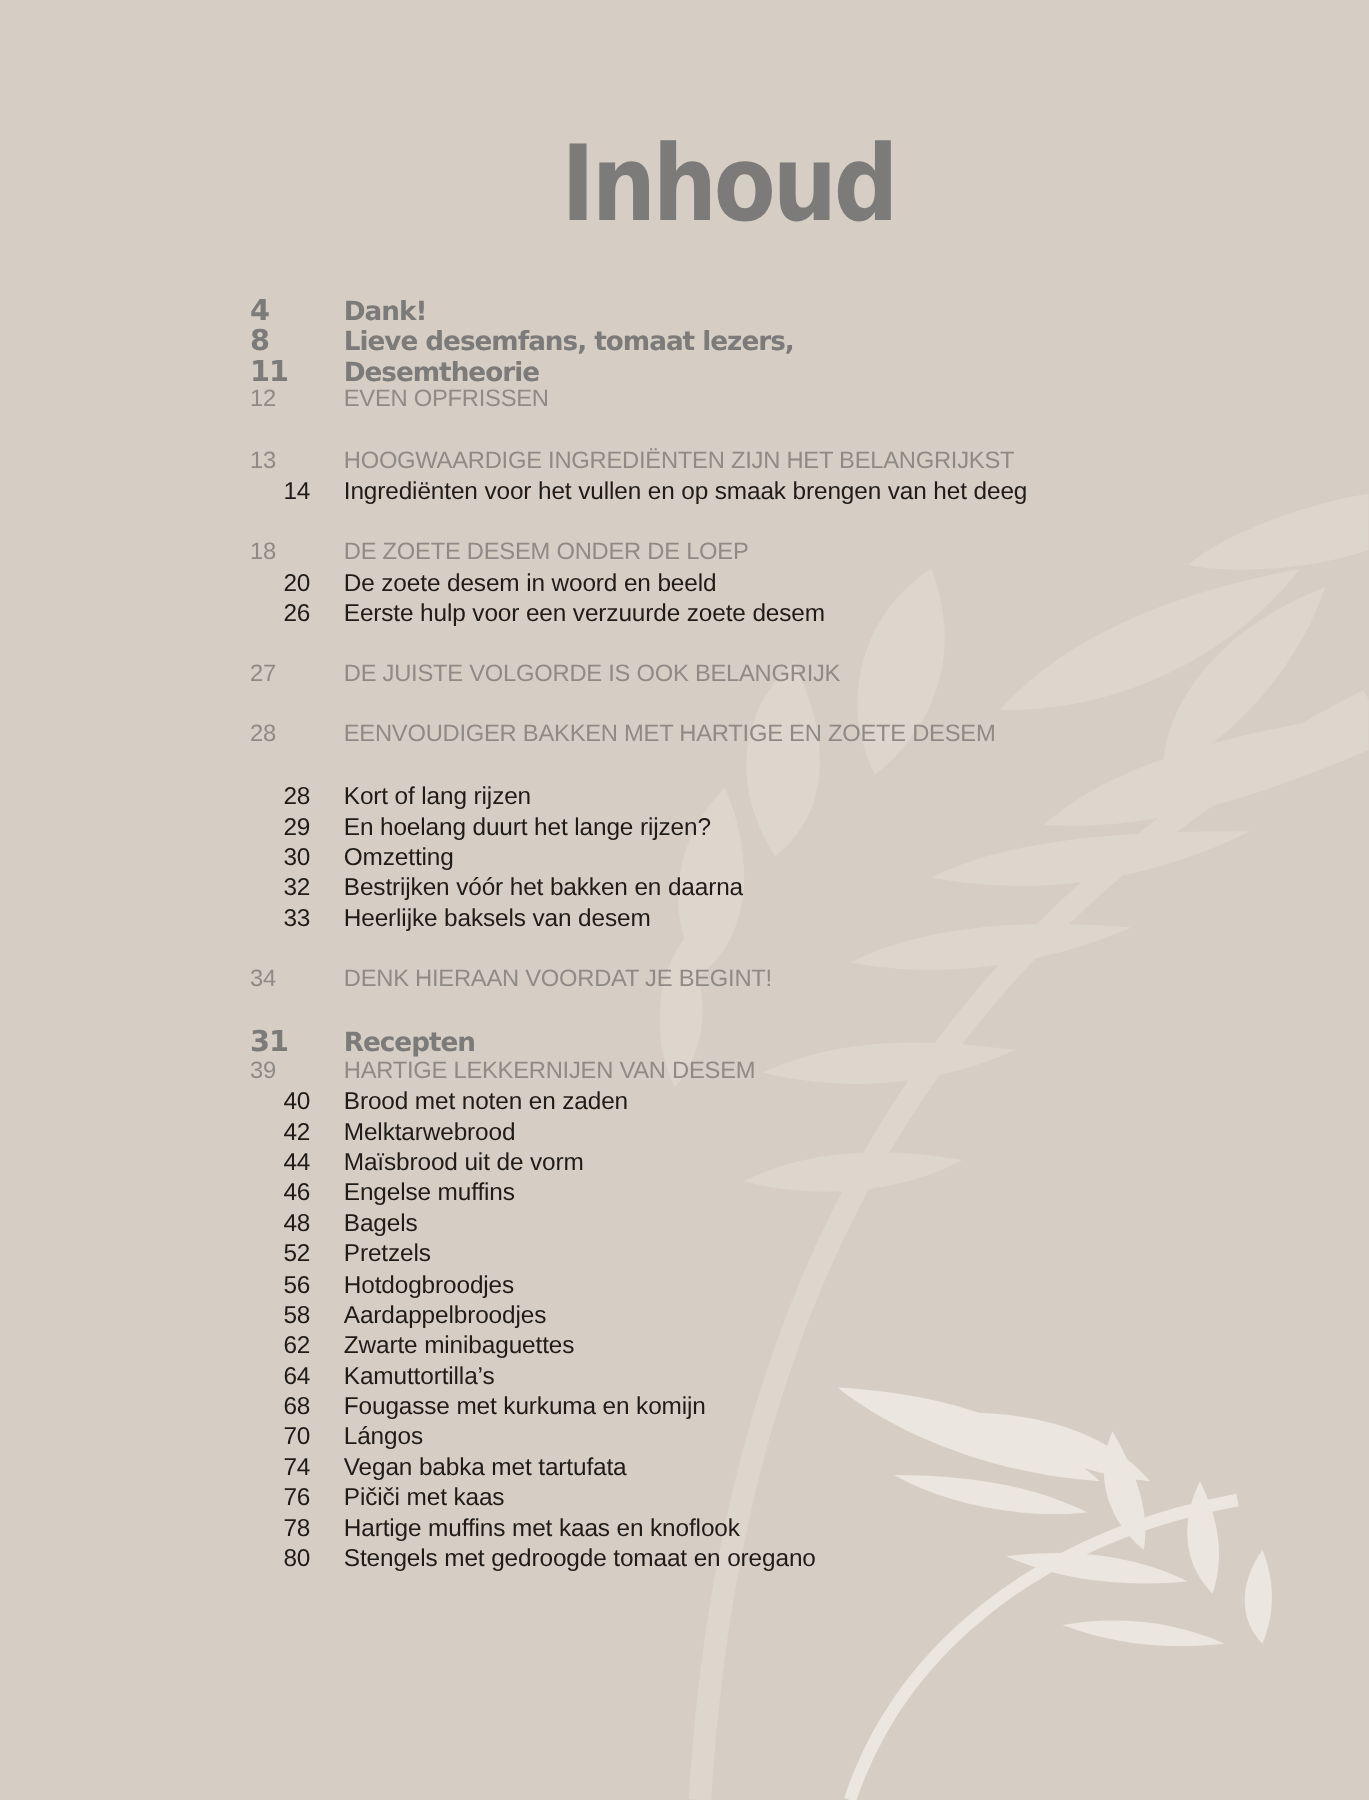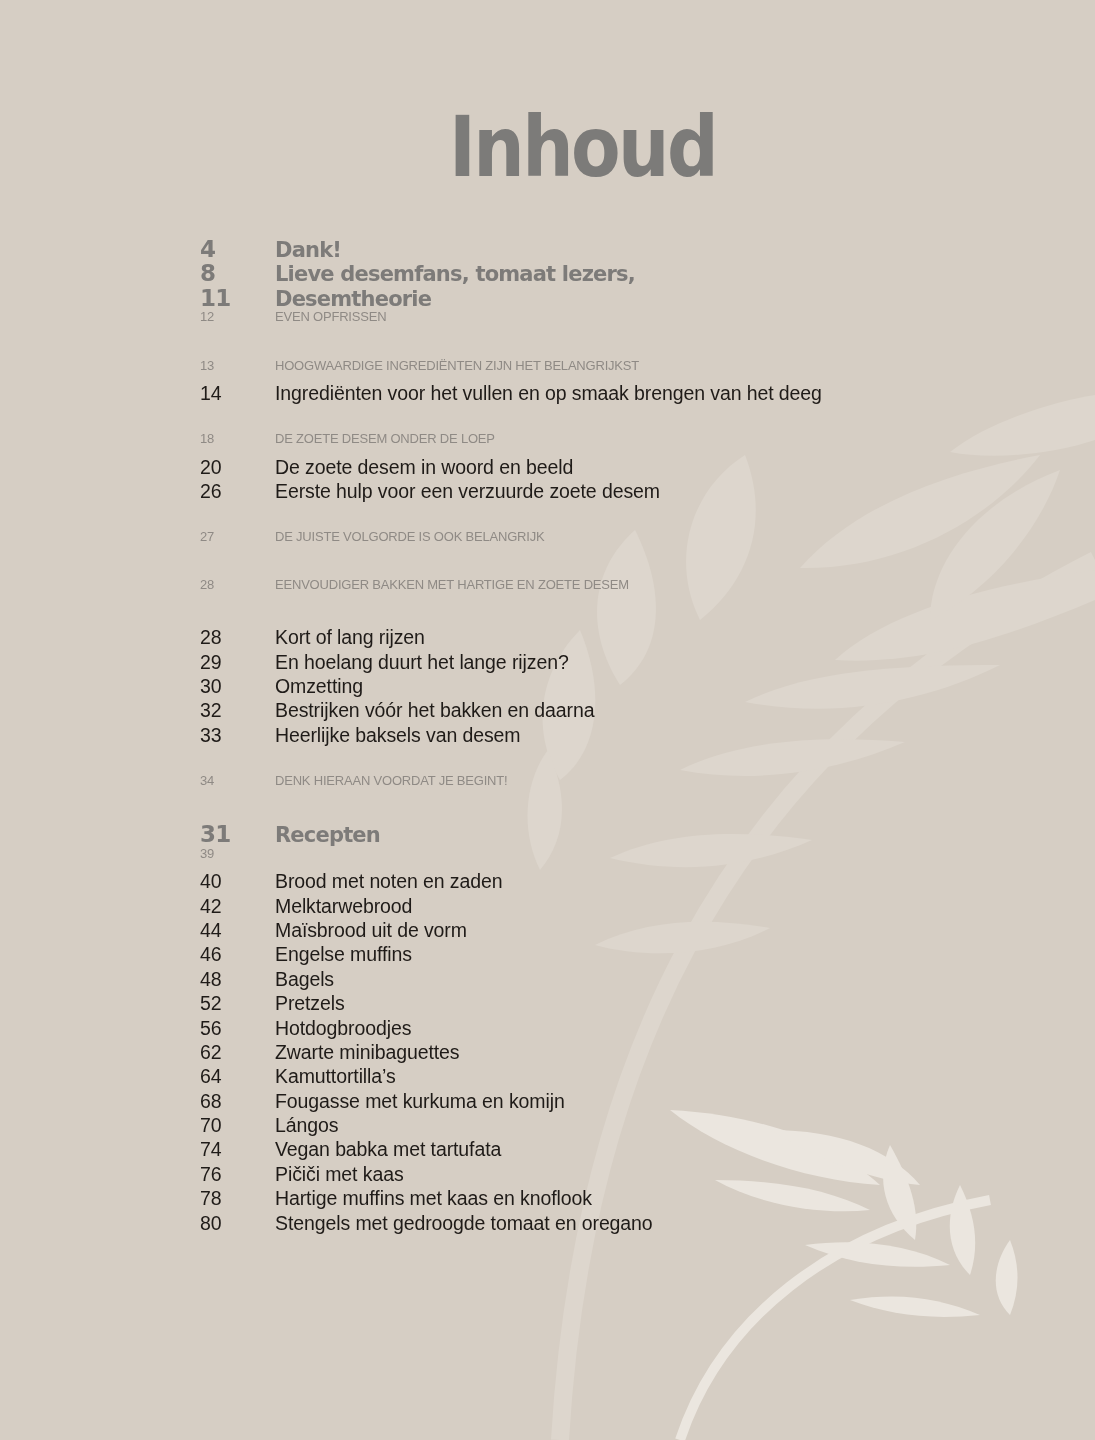--- a/index.html
+++ b/index.html
@@ -26,22 +26,22 @@
     transform-origin: 583px 0;
   }
   .toc {
     position: absolute; left: 200px; top: 236px; width: 760px;
   }
   .row { display: flex; align-items: baseline; height: 24.4px; white-space: nowrap; }
   .num { width: 75px; flex: none; }
   .spacer { height: 24.4px; }
   .t-bold { font-family: "DejaVu Sans", sans-serif; font-weight: bold; font-size: 21px; color: #7d7b79; letter-spacing: -0.8px; }
   .t-bold .num { font-size: 23px; }
-  .t-caps { font-family: "Liberation Sans", sans-serif; font-size: 13px; color: #8f8a85; letter-spacing: -0.2px; }
-  .t-item { font-family: "Liberation Sans", sans-serif; font-size: 19.5px; color: #1f1b18; letter-spacing: -0.1px; }
+  .t-caps { font-family: "Liberation Sans", sans-serif; font-size: 19px; color: #8f8a85; letter-spacing: -0.2px; }
+  .t-item { font-family: "Liberation Sans", sans-serif; font-size: 19.5px; color: #1f1b18; letter-spacing: -0.1px; text-align: center; }
 </style>
 </head>
 <body>
 
 <svg class="deco" viewBox="0 0 1095 1440" xmlns="http://www.w3.org/2000/svg">
 
   <path d="M560 1440 C 580 1100, 700 760, 1095 560" fill="none" stroke="#ddd6cd" stroke-width="18"></path>
 
   <g fill="#ddd6cd">
     <path d="M800 568 C 860 500, 960 470, 1040 455 C 990 520, 900 570, 800 568 Z"></path>
@@ -149,20 +149,21 @@
       <span class="num">34</span>
       <span class="label">DENK HIERAAN VOORDAT JE BEGINT!</span>
     </div>
     <div class="spacer"></div>
     <div class="row t-bold">
       <span class="num">31</span>
       <span class="label">Recepten</span>
     </div>
     <div class="row t-caps">
       <span class="num">39</span>
+      <span class="label">HARTIGE LEKKERNIJEN VAN DESEM</span>
     </div>
     <div class="row t-item">
       <span class="num">40</span>
       <span class="label">Brood met noten en zaden</span>
     </div>
     <div class="row t-item">
       <span class="num">42</span>
       <span class="label">Melktarwebrood</span>
     </div>
     <div class="row t-item">
@@ -179,20 +180,24 @@
     </div>
     <div class="row t-item">
       <span class="num">52</span>
       <span class="label">Pretzels</span>
     </div>
     <div class="row t-item">
       <span class="num">56</span>
       <span class="label">Hotdogbroodjes</span>
     </div>
     <div class="row t-item">
+      <span class="num">58</span>
+      <span class="label">Aardappelbroodjes</span>
+    </div>
+    <div class="row t-item">
       <span class="num">62</span>
       <span class="label">Zwarte minibaguettes</span>
     </div>
     <div class="row t-item">
       <span class="num">64</span>
       <span class="label">Kamuttortilla’s</span>
     </div>
     <div class="row t-item">
       <span class="num">68</span>
       <span class="label">Fougasse met kurkuma en komijn</span>

